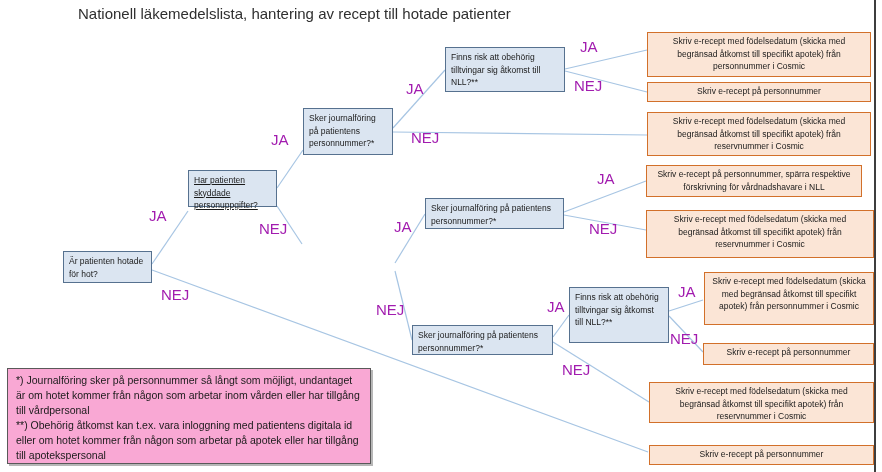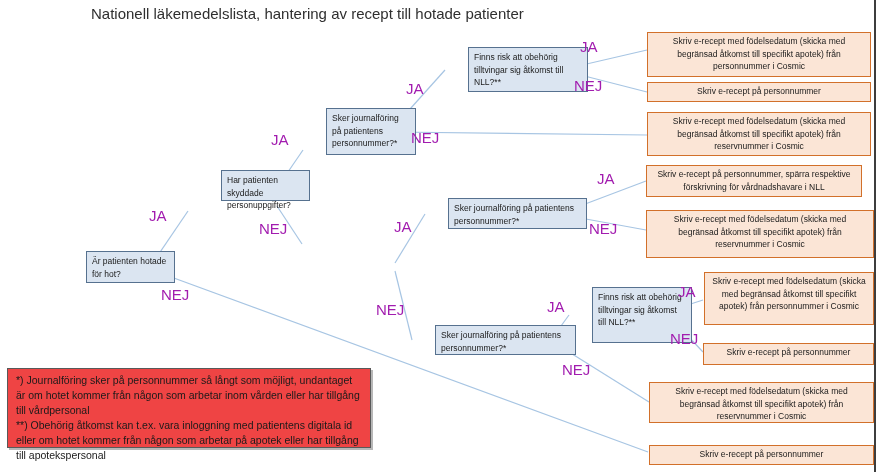--- a/index.html
+++ b/index.html
@@ -1,41 +1,41 @@
 <!DOCTYPE html>
 <html style="--decision-fill: #dbe5f1; --decision-border: #56718f; --result-fill: #fbe5d6; --result-border: #d2702a; --connector: #a7c5e3;"><head>
 <meta charset="utf-8">
 <style>
   html,body { margin:0; padding:0; background:#ffffff; }
   .canvas {
     position:relative; width:882px; height:472px; overflow:hidden;
     background:#ffffff; font-family:"Liberation Sans", sans-serif; color:#1a1a1a;
   }
   .title {
-    position:absolute; left:91px; top:5px; font-size:15px; color:#2f2f2f;
+    position:absolute; left:78px; top:5px; font-size:15px; color:#2f2f2f;
     white-space:nowrap;
   }
   .edges { position:absolute; left:0; top:0; width:882px; height:472px; }
   .edges line { stroke: var(--connector, #a7c5e3); stroke-width:1.2; fill:none; }
   .decision {
     position:absolute; box-sizing:border-box;
     background:var(--decision-fill, #dbe5f1);
     border:1.5px solid var(--decision-border, #56718f);
-    font-size:8.5px; line-height:12.5px; padding:3px 5px; text-align:left;margin-left:23px;
+    font-size:8.5px; line-height:12.5px; padding:3px 5px; text-align:left;
   }
   .result {
     position:absolute; box-sizing:border-box;
     background:var(--result-fill, #fbe5d6);
     border:1.5px solid var(--result-border, #d2702a);
     font-size:8.5px; line-height:12.5px; padding:2px 6px; text-align:center;
   }
   .branch-label { position:absolute; font-size:15px; line-height:15px; color:#a21caf; }
   .footnote {
-    position:absolute; left:7px; top:368px; width:364px; height:80px; box-sizing:border-box;
-    background:#ef4444; border:1.5px solid #595959; box-shadow:2px 2px 0 #b7b7b7;
+    position:absolute; left:7px; top:368px; width:364px; height:96px; box-sizing:border-box;
+    background:#f9a8d4; border:1.5px solid #595959; box-shadow:2px 2px 0 #b7b7b7;
     padding:4px 8px; font-size:10.5px; line-height:15px;
   }
   .footnote p { margin:0; }
   .slide-edge { position:absolute; left:874px; top:0; width:2px; height:472px; background:#3d3d3d; }
 </style>
 </head>
 <body>
 
 <div class="canvas">
 
@@ -54,21 +54,21 @@
     <line x1="395" y1="271" x2="412" y2="340"></line>
     <line x1="564" y1="212" x2="646" y2="181"></line>
     <line x1="564" y1="215" x2="646" y2="230"></line>
     <line x1="553" y1="337" x2="569" y2="315"></line>
     <line x1="553" y1="342" x2="649" y2="402"></line>
     <line x1="669" y1="311" x2="703" y2="300"></line>
     <line x1="669" y1="316" x2="703" y2="352"></line>
   </svg>
 
   <div class="decision" style="left:63px; top:251px; width:89px; height:32px;">Är patienten hotade för hot?</div>
-  <div class="decision" style="left:198px; top:170px; width:89px; height:31px;">Har patienten skyddade personuppgifter?</div>
+  <div class="decision" style="left:188px; top:170px; width:89px; height:37px;text-decoration:underline;">Har patienten skyddade personuppgifter?</div>
   <div class="decision" style="left:303px; top:108px; width:90px; height:47px;">Sker journalföring på patientens personnummer?*</div>
   <div class="decision" style="left:445px; top:47px; width:120px; height:45px;">Finns risk att obehörig tilltvingar sig åtkomst till NLL?**</div>
   <div class="decision" style="left:425px; top:198px; width:139px; height:31px;">Sker journalföring på patientens personnummer?*</div>
   <div class="decision" style="left:412px; top:325px; width:141px; height:30px;">Sker journalföring på patientens personnummer?*</div>
   <div class="decision" style="left:569px; top:287px; width:100px; height:56px;">Finns risk att obehörig tilltvingar sig åtkomst till NLL?**</div>
 
   <div class="result" style="left:647px; top:32px; width:224px; height:45px;">Skriv e-recept med födelsedatum (skicka med begränsad åtkomst till specifikt apotek) från personnummer i Cosmic</div>
   <div class="result" style="left:647px; top:82px; width:224px; height:20px;">Skriv e-recept på personnummer</div>
   <div class="result" style="left:647px; top:112px; width:224px; height:44px;">Skriv e-recept med födelsedatum (skicka med begränsad åtkomst till specifikt apotek) från reservnummer i Cosmic</div>
   <div class="result" style="left:646px; top:165px; width:216px; height:32px;">Skriv e-recept på personnummer, spärra respektive förskrivning för vårdnadshavare i NLL</div>

